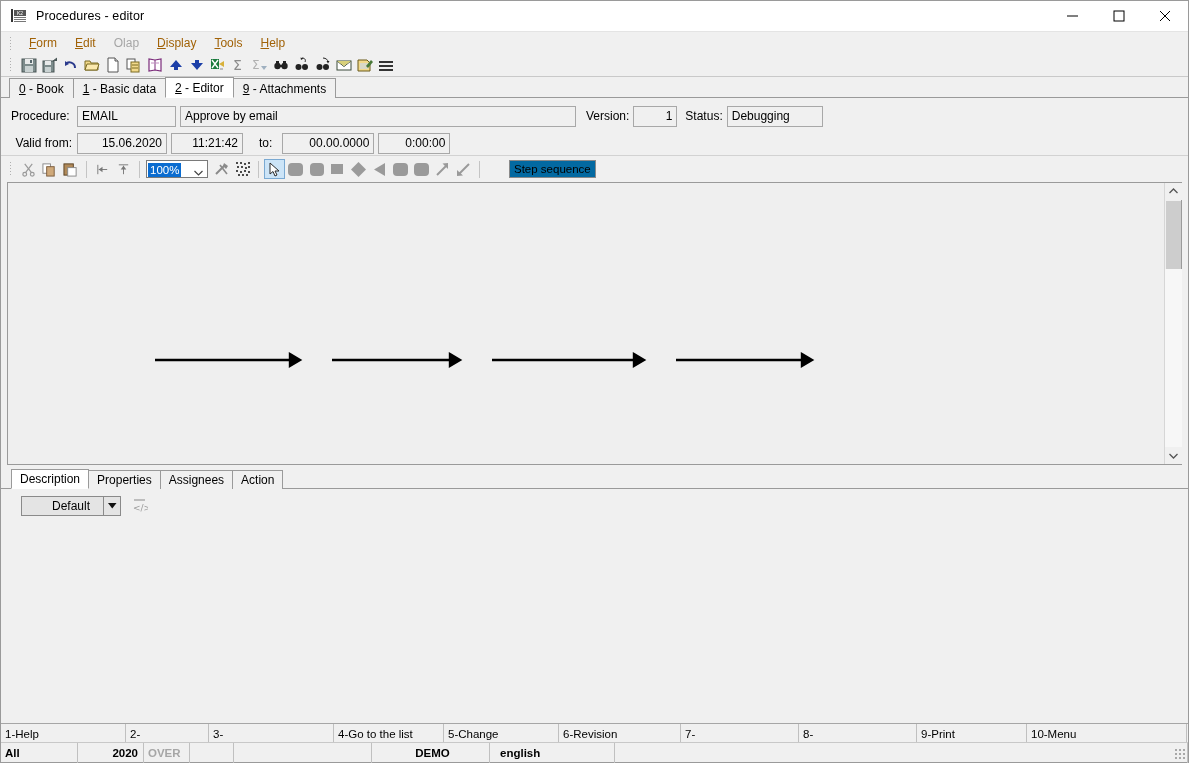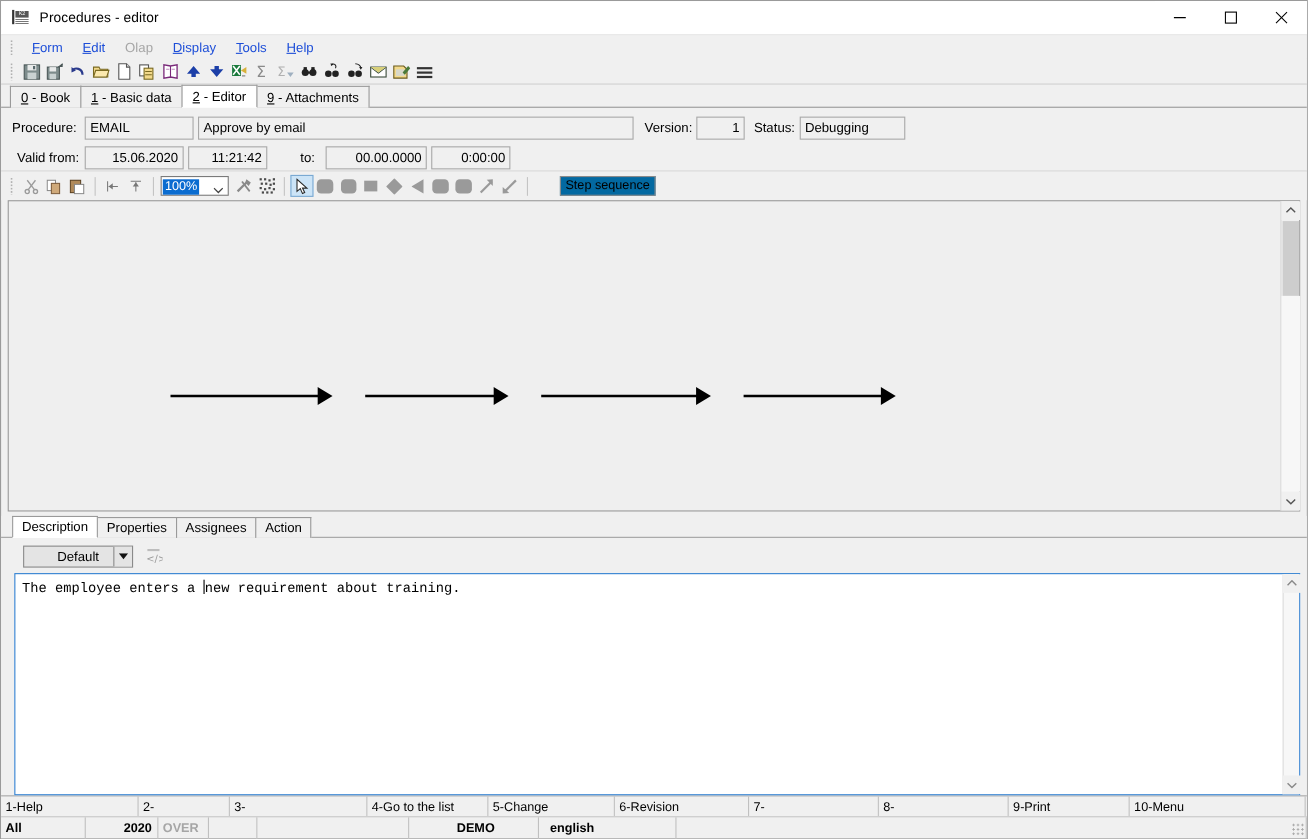--- a/index.html
+++ b/index.html
@@ -53,21 +53,21 @@
     display: flex; align-items: center;
     padding-left: 6px;
     border-top: 1px solid #e4e4e4;
   }
   .menubar .grip {
     width: 3px; height: 14px; margin-right: 8px; margin-left:2px;
     background-image: radial-gradient(#b0b0b0 40%, transparent 41%);
     background-size: 3px 3px;
   }
   .menu-item {
-    padding: 2px 9px; font-size: 12px; color: #1d4ed8; white-space: nowrap;
+    padding: 2px 9px; font-size: 12px; color: #a16207; white-space: nowrap;
   }
   .menu-item.disabled { color: #a6a6a6; }
   .menu-item .ul { text-decoration: underline; }
 
   
   .toolbar1 {
     height: 24px; min-height: 24px;
     background: #f0f0f0;
     display: flex; align-items: center;
     padding-left: 6px;
@@ -435,21 +435,21 @@
       <div class="fld" style="width:396px; margin-left:4px">Approve by email</div>
       <div class="flabel" style="margin-left:10px">Version:</div>
       <div class="fld right" style="width:44px; margin-left:4px">1</div>
       <div class="flabel" style="margin-left:8px">Status:</div>
       <div class="fld" style="width:96px; margin-left:4px">Debugging</div>
     </div>
     <div class="form-row">
       <div class="flabel" style="width:66px; text-align:right; padding-right:5px">Valid from:</div>
       <div class="fld right" style="width:90px">15.06.2020</div>
       <div class="fld right" style="width:72px; margin-left:4px">11:21:42</div>
-      <div class="flabel" style="margin-left:30px; margin-right:10px">to:</div>
+      <div class="flabel" style="margin-left:16px; margin-right:10px">to:</div>
       <div class="fld right" style="width:92px">00.00.0000</div>
       <div class="fld right" style="width:72px; margin-left:4px">0:00:00</div>
     </div>
   </div>
 
   <div class="toolbar2">
     <div class="tb-grip"></div>
     <div class="tbtn">
       <svg width="15" height="15" viewBox="0 0 16 16">
         <line x1="4" y1="2" x2="11" y2="11" stroke="#9a9a9a" stroke-width="1.3"></line>
@@ -637,35 +637,20 @@
             </svg>
         </span>
       </div>
       <div class="codeicon">
         <svg width="16" height="14" viewBox="0 0 16 14">
           <rect x="2" y="0" width="11" height="2" fill="#bdbdbd"></rect>
           <text x="1" y="12" font-size="9" font-family="DejaVu Sans" fill="#9a9a9a">&lt;/&gt;</text>
         </svg>
       </div>
     </div>
-    <div class="textwrap">
-      <div class="textarea"><span>The employee enters a </span><span class="caret"></span><span>new requirement about training.</span></div>
-      <div class="tvscroll">
-        <div class="sbtn">
-          <svg width="9" height="7">
-              <path d="M0.5 5 L4.5 1 L8.5 5" fill="none" stroke="#8a8a8a" stroke-width="1.3"></path>
-            </svg>
-        </div>
-        <div class="sbtn">
-          <svg width="9" height="7">
-              <path d="M0.5 2 L4.5 6 L8.5 2" fill="none" stroke="#8a8a8a" stroke-width="1.3"></path>
-            </svg>
-        </div>
-      </div>
-    </div>
   </div>
 
   <div class="fkeybar">
     <div class="fkey" style="width:125px">1-Help</div>
     <div class="fkey" style="width:83px">2-</div>
     <div class="fkey" style="width:125px">3-</div>
     <div class="fkey" style="width:110px">4-Go to the list</div>
     <div class="fkey" style="width:115px">5-Change</div>
     <div class="fkey" style="width:122px">6-Revision</div>
     <div class="fkey" style="width:118px">7-</div>

